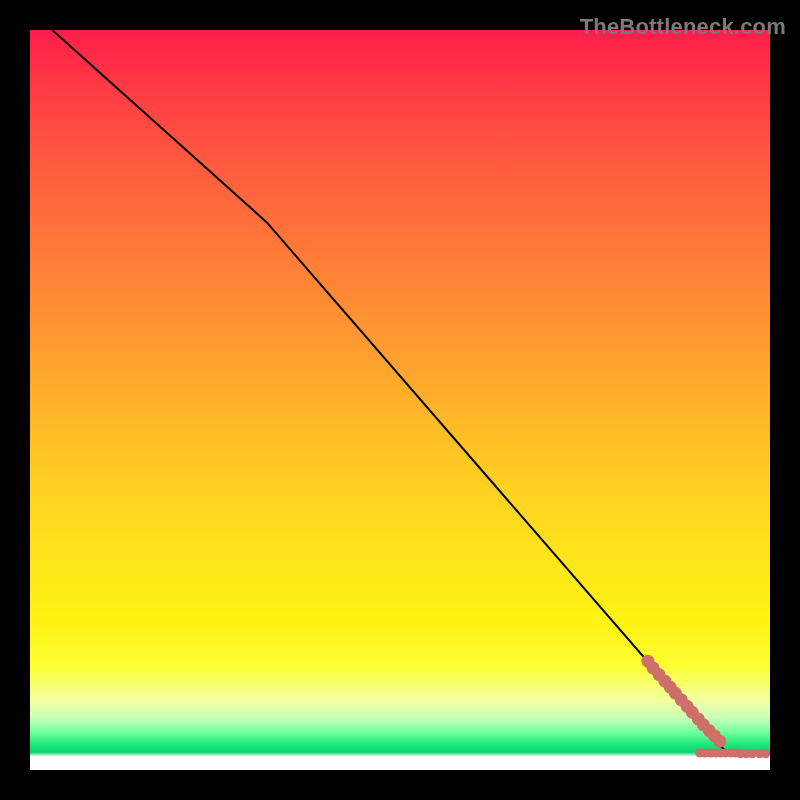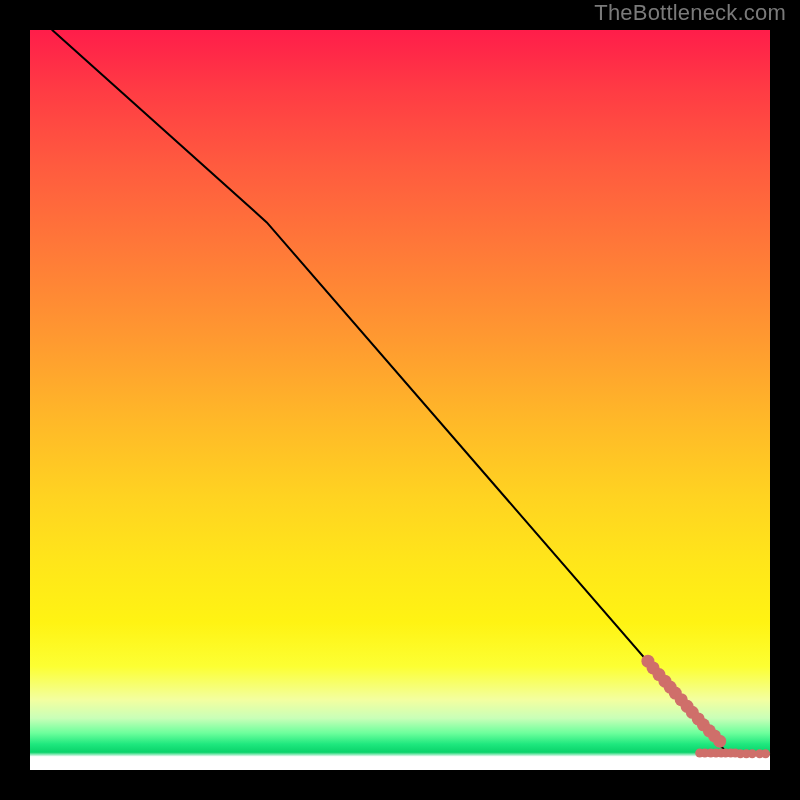--- a/index.html
+++ b/index.html
@@ -11,25 +11,25 @@
     font-family: Arial, Helvetica, sans-serif;
     overflow: hidden;
   }
   .stage {
     position: relative;
     width: 800px;
     height: 800px;
   }
   .watermark {
     position: absolute;
-    top: 0;
+    top: 14px;
     right: 14px;
     color: #7a7a7a;
     font-size: 22px;
-    font-weight: 400;
+    font-weight: 700;
     letter-spacing: 0.2px;
     z-index: 10;
   }
   .plot-frame {
     position: absolute;
     left: 30px;
     top: 30px;
     width: 740px;
     height: 740px;
     

